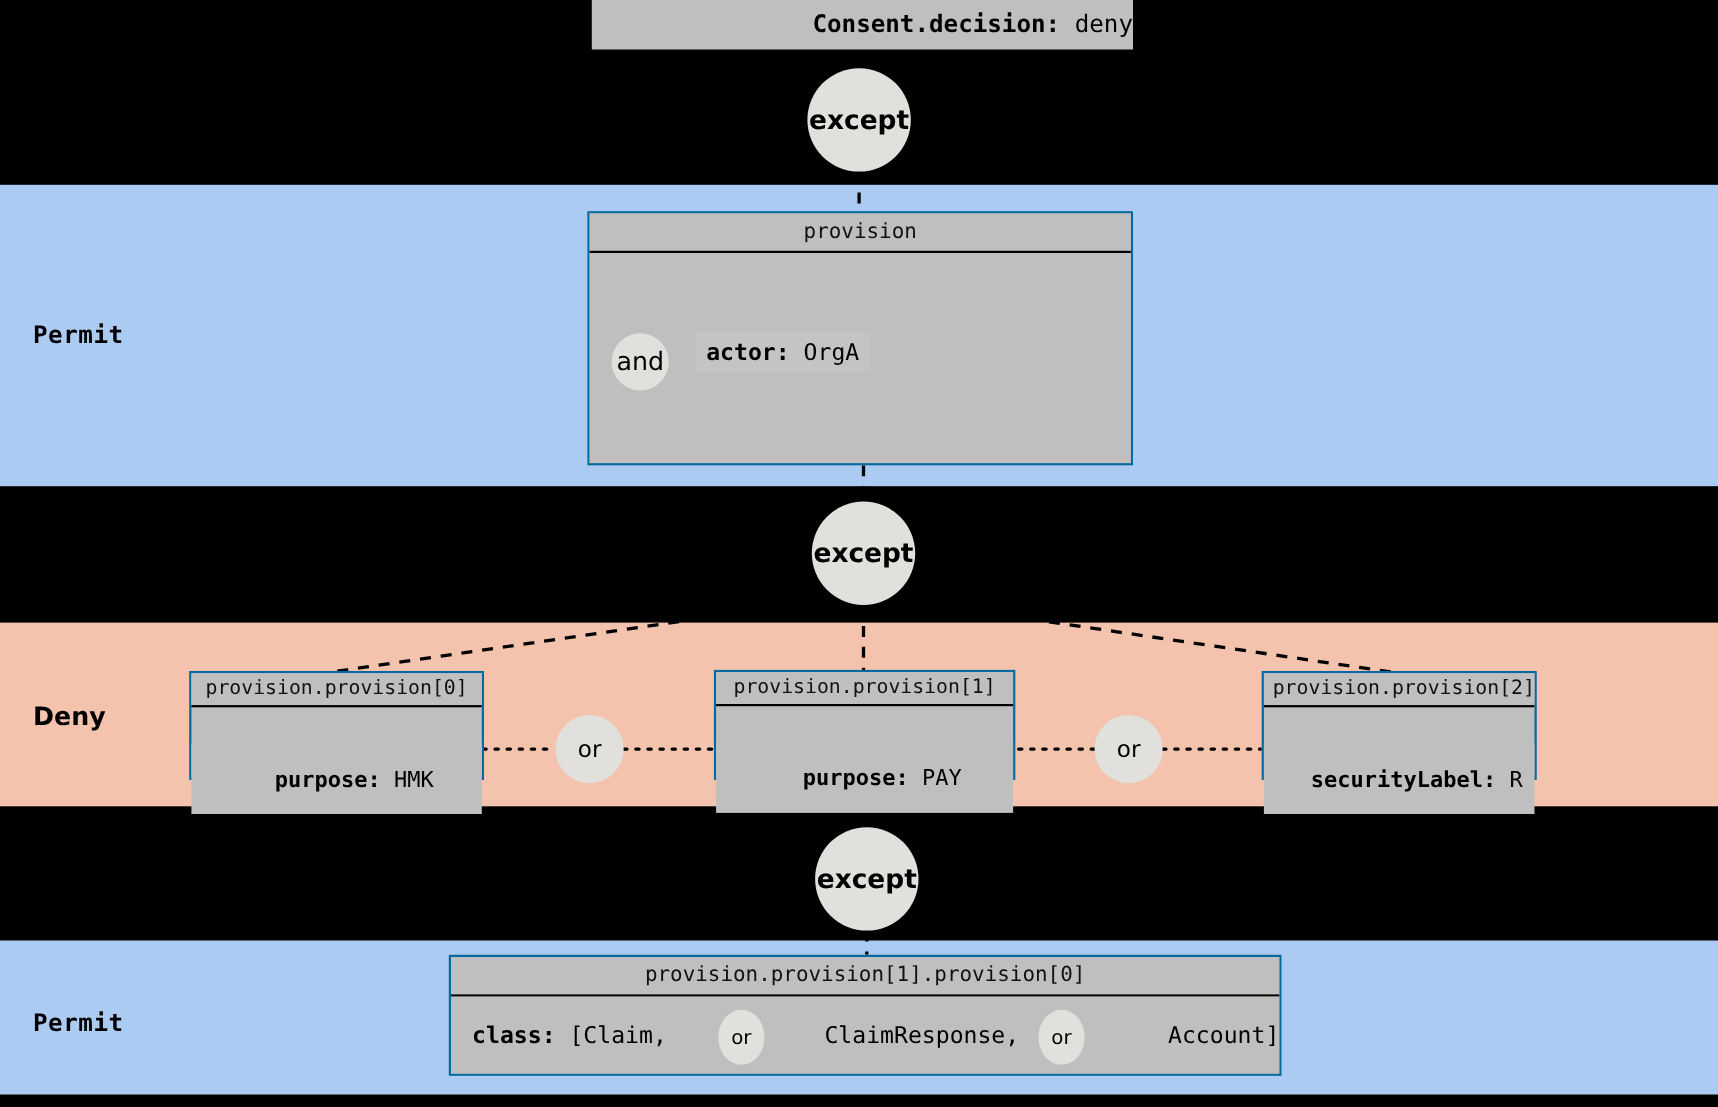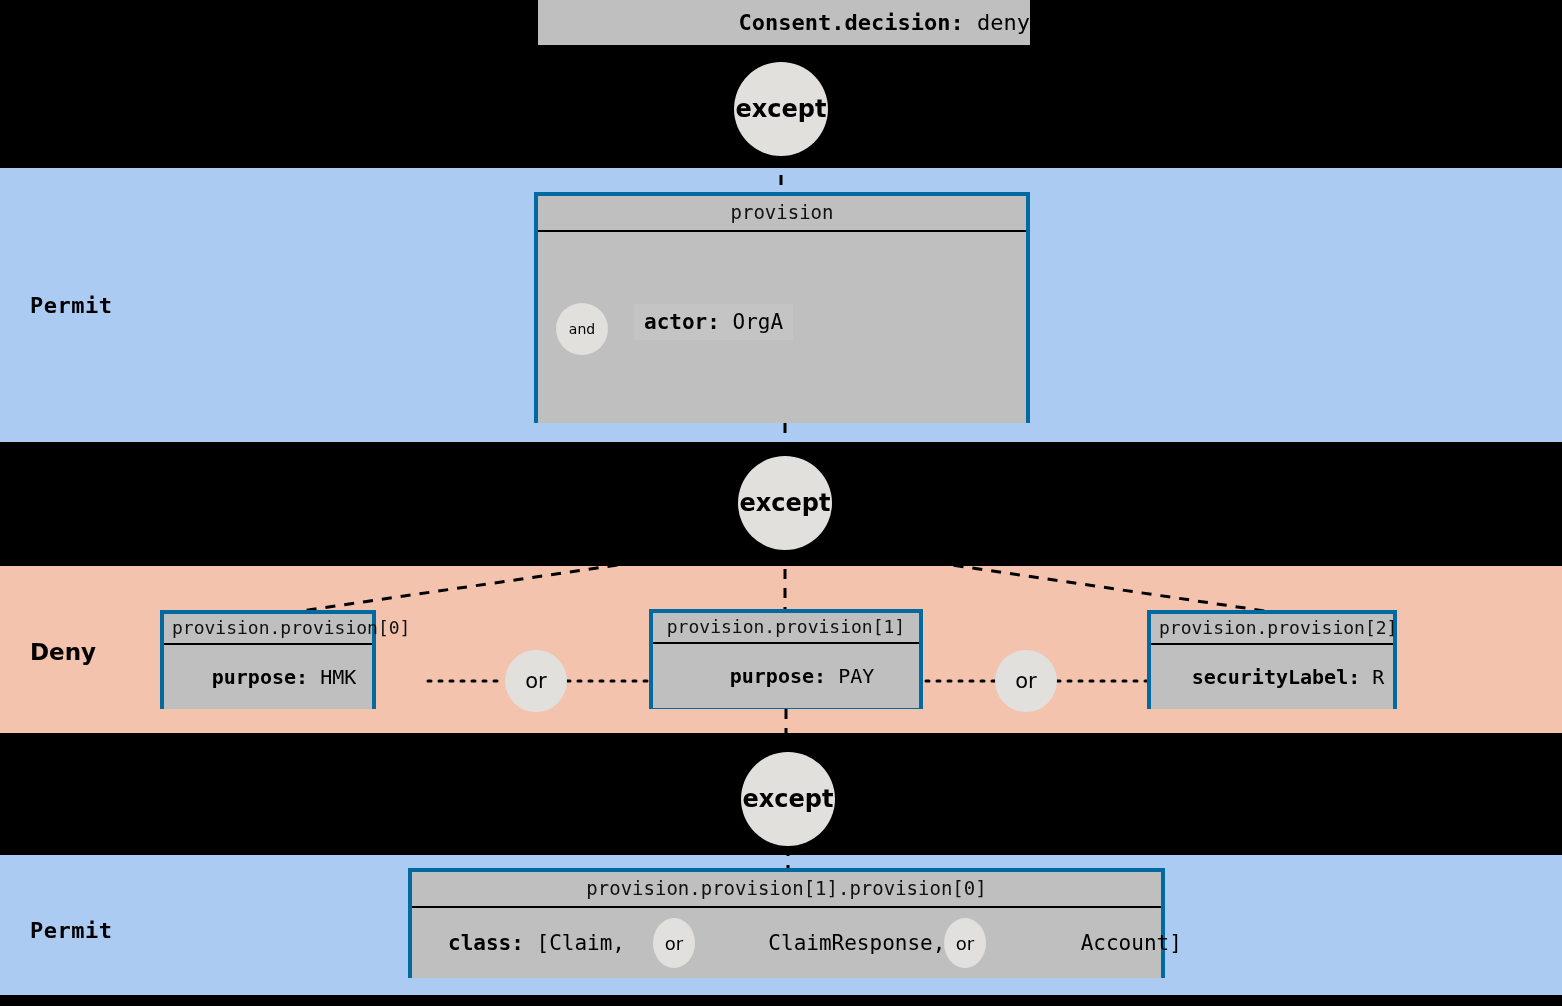--- a/index.html
+++ b/index.html
@@ -48,21 +48,21 @@
     font-family: "DejaVu Sans", sans-serif;
     font-size: 23px;
   }
   #label-permit-1 { top: 293px; }
   #label-deny-1   { top: 639px; }
   #label-permit-2 { top: 918px; }
 
   
   .node {
     position: absolute;
-    border: 4px solid #0369a1;
+    border: 2px solid #0369a1;
     background: #bfbfbf;
     box-sizing: border-box;
   }
   .node-header {
     border-bottom: 2px solid #000000;
     background: #bfbfbf;
     text-align: center;
     font-family: "DejaVu Sans Mono", monospace;
     font-size: 19px;
     color: #111111;
@@ -108,41 +108,43 @@
     position: absolute;
     left: 96px;
     background: rgba(255,255,255,0.08);
     padding: 6px 10px;
     box-sizing: border-box;
   }
   #prov-row-actor  { top: 72px; }
   #prov-row-period { top: 142px; }
 
   
-  #node-deny-0 { left: 160px;  top: 610px; width: 216px; height: 99px; }
+  #node-deny-0 { left: 172px;  top: 610px; width: 268px; height: 99px; }
   #node-deny-1 { left: 649px;  top: 609px; width: 274px; height: 100px; }
   #node-deny-2 { left: 1147px; top: 610px; width: 250px; height: 99px; }
   .deny-node .node-header { height: 31px; font-size: 18px; padding-top: 5px; }
   .deny-node .node-body {
     height: 64px;
     display: flex;
     align-items: center;
     justify-content: center;
+    margin-top: 33px;
   }
   .deny-node .kv { font-size: 20px; }
 
   
   #node-class { left: 408px; top: 868px; width: 757px; height: 110px; }
   #node-class .node-header { height: 36px; }
   #node-class .node-body {
     height: 70px;
     display: flex;
     align-items: center;
     padding-left: 36px;
     box-sizing: border-box;
+    justify-content: flex-end;
   }
   #node-class .kv { font-size: 21px; }
 
   
   .circle {
     position: absolute;
     background: #e2e0dd;
     border-radius: 50%;
     display: flex;
     align-items: center;
@@ -158,21 +160,21 @@
   }
   .circle.or-big {
     width: 62px;
     height: 62px;
     font-size: 21px;
     font-weight: normal;
   }
   .circle.and-small {
     width: 52px;
     height: 52px;
-    font-size: 14px;
+    font-size: 23px;
     font-weight: normal;
   }
   .circle.or-inline {
     width: 42px;
     height: 50px;
     font-size: 18px;
     font-weight: normal;
     border-radius: 50%;
   }
 

